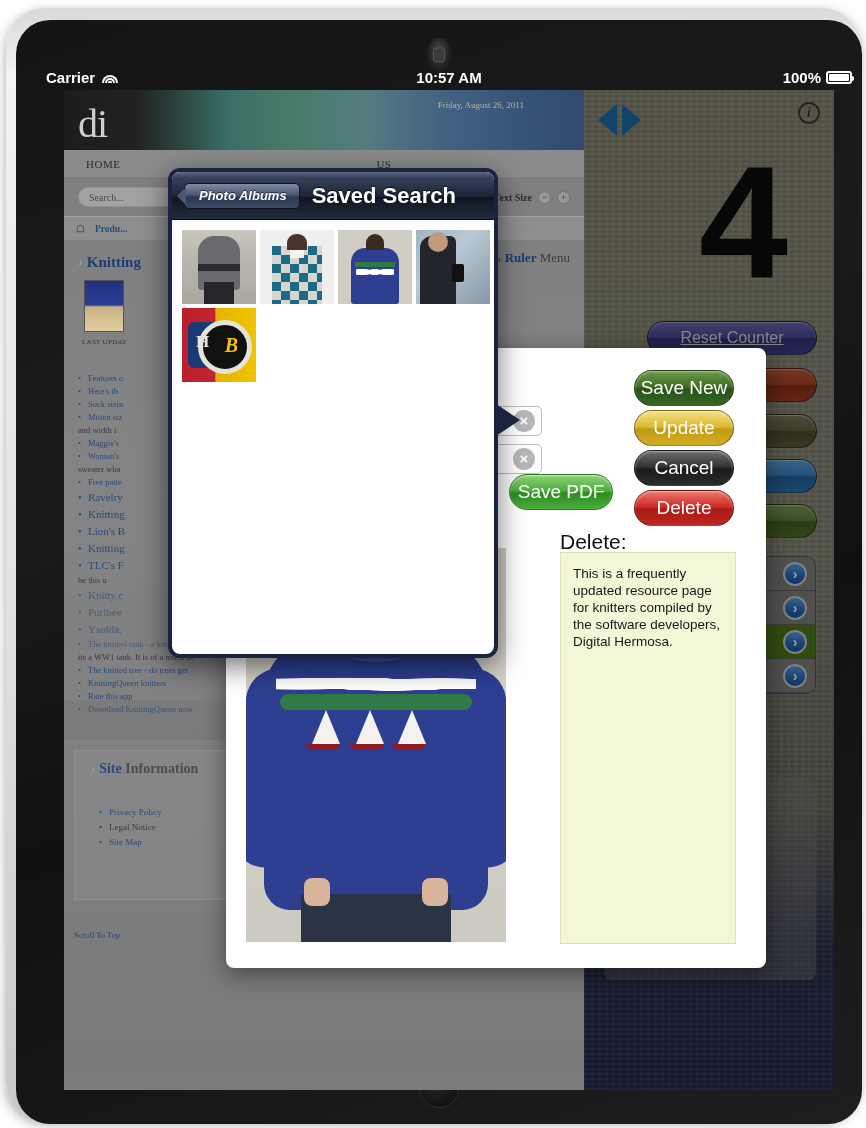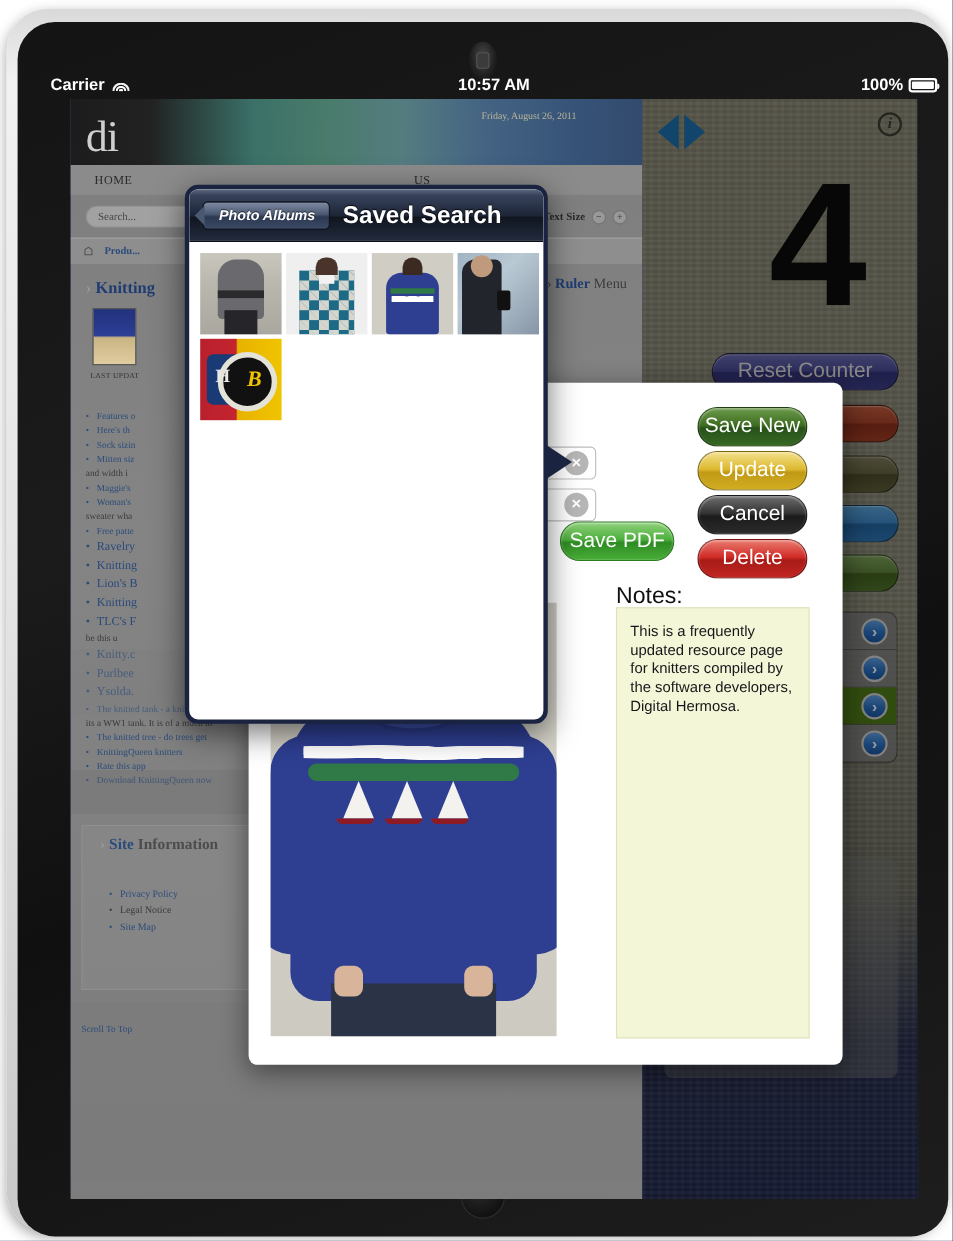--- a/index.html
+++ b/index.html
@@ -215,23 +215,24 @@
     display:flex; align-items:center; justify-content:center;
   }
   #rp-count {
     position:absolute; right: 46px; top: 52px;
     font-size: 160px; line-height:160px; font-weight: bold; color:#0b0b0b;
     font-family: "Liberation Sans", sans-serif;
   }
   .rp-btn {
     position:absolute; left: 63px; width: 170px; height: 34px; border-radius: 17px;
     display:flex; align-items:center; justify-content:center;
-    color:#dcdcdc; font-size:19px; font-family:"Liberation Sans", sans-serif;
+    color:#dcdcdc; font-size:16px; font-family:"Liberation Sans", sans-serif;
     border:1px solid rgba(0,0,0,.5);
     box-shadow: inset 0 1px 1px rgba(255,255,255,.4);
+    text-decoration: underline;
   }
   .rp-btn.purple { top:231px; background: linear-gradient(180deg,#6a6ab0 0%, #4a4a96 48%, #33337a 52%, #3c3c86 100%); }
   .rp-btn.red    { top:278px; background: linear-gradient(180deg,#c05a3c 0%, #a8432a 48%, #8a2f1a 52%, #a03c24 100%); }
   .rp-btn.olive  { top:324px; background: linear-gradient(180deg,#7d7a5c 0%, #65633f 48%, #4d4b2c 52%, #5d5b36 100%); }
   .rp-btn.blue   { top:369px; background: linear-gradient(180deg,#5aa2d8 0%, #3b84c3 48%, #23639f 52%, #2c73b2 100%); }
   .rp-btn.green  { top:414px; background: linear-gradient(180deg,#7da05a 0%, #5e813c 48%, #42621f 52%, #4f7029 100%); }
 
   #rp-list {
     position:absolute; left:20px; top:466px; width:212px;
     border-radius:10px; overflow:hidden; border:1px solid rgba(0,0,0,.35);
@@ -592,21 +593,21 @@
           <span class="clearbtn">×</span>
         </div>
 
         <div id="save-pdf">Save PDF</div>
 
         <div class="big-btn savenew">Save New</div>
         <div class="big-btn update">Update</div>
         <div class="big-btn cancel">Cancel</div>
         <div class="big-btn delete">Delete</div>
 
-        <div id="notes-label">Notes:</div>
+        <div id="notes-label">Delete:</div>
         <div id="notes-box">This is a frequently updated resource page for knitters compiled by the software developers, Digital Hermosa.</div>
 
         <div id="hero-img">
           <span class="hair"></span>
           <span class="neckskin"></span>
           <span class="sweater"></span>
           <span class="sleeveL"></span>
           <span class="sleeveR"></span>
           <span class="collar"></span>
           <span class="band-green"></span>

